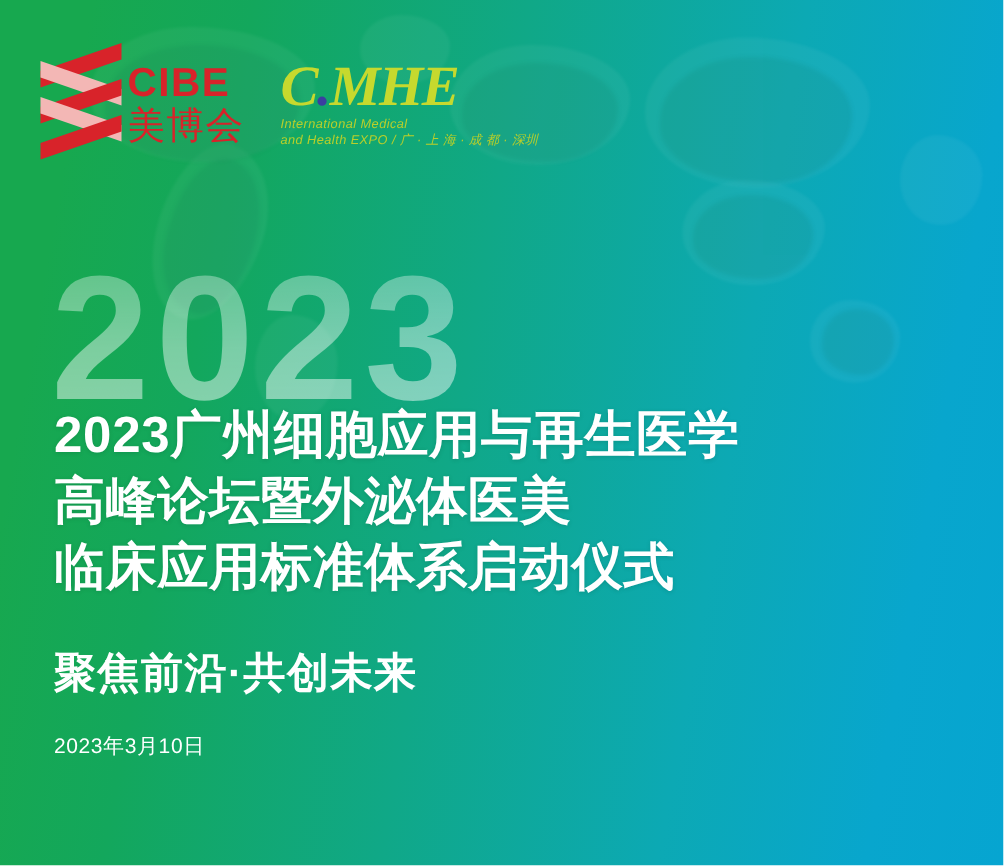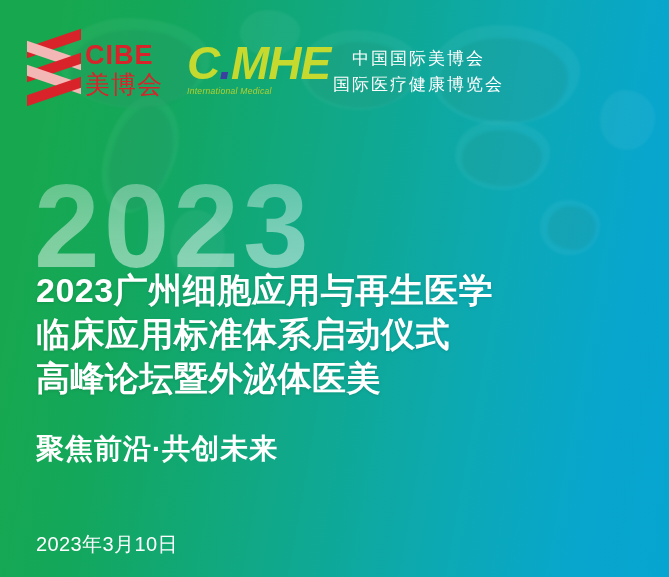--- a/index.html
+++ b/index.html
@@ -29,22 +29,22 @@
   .cibe-mark i:nth-child(1){top:2px;transform:skewY(-19deg);}
   .cibe-mark i:nth-child(2){top:14px;transform:skewY(19deg);}
   .cibe-mark i:nth-child(3){top:26px;transform:skewY(-19deg);}
   .cibe-mark i:nth-child(4){top:38px;transform:skewY(19deg);}
   .cibe-mark i:nth-child(5){top:50px;transform:skewY(-19deg);}
   .cibe-txt{display:flex;flex-direction:column;justify-content:center;line-height:1;}
   .cibe-en{font-size:27px;font-weight:bold;color:#d8232a;letter-spacing:1px;font-family:"Liberation Sans",sans-serif;}
   .cibe-cn{font-size:25px;font-weight:normal;color:#d8232a;letter-spacing:1px;margin-top:3px;}
 
   .cmhe{margin-left:14px;display:flex;flex-direction:column;justify-content:center;}
-  .cmhe-main{font-size:46px;font-weight:bold;font-style:italic;color:#c6d92e;letter-spacing:-1px;line-height:1;
-             font-family:Liberation Sans, sans-serif;position:relative;}
+  .cmhe-main{font-size:38px;font-weight:bold;font-style:italic;color:#c6d92e;letter-spacing:-1px;line-height:1;
+             font-family:Liberation Serif, serif;position:relative;}
   .cmhe-main .dot{color:#3a3fa0;}
   .cmhe-sub1,.cmhe-sub2{font-size:8.5px;font-weight:normal;font-style:italic;color:#b9cf2a;letter-spacing:.3px;line-height:1.35;}
 
   .org{position:absolute;right:34px;top:46px;text-align:center;color:#ffffff;line-height:1.55;}
   .org div{font-size:17px;letter-spacing:2px;font-weight:500;}
 
   
   .year{
     position:absolute;left:34px;top:167px;
     font-size:118px;font-weight:bold;letter-spacing:4px;line-height:1;
@@ -58,21 +58,21 @@
   .title{position:absolute;left:36px;top:268px;color:#ffffff;}
   .title div{
     font-size:34px;font-weight:bold;line-height:1.30;letter-spacing:.5px;
     text-shadow:0 1px 3px rgba(0,60,40,.18);
   }
   .tagline{
     position:absolute;left:36px;top:430px;color:#ffffff;
     font-size:28px;font-weight:bold;letter-spacing:1px;
   }
   .meta{position:absolute;left:36px;top:486px;color:#ffffff;}
-  .meta div{font-size:20px;line-height:1.65;letter-spacing:.4px;margin-top:42px;}
+  .meta div{font-size:14px;line-height:1.65;letter-spacing:.4px;}
 </style>
 </head>
 <body>
 
 <div id="poster">
 
   <div class="map">
     <span style="left:60px;top:18px;width:150px;height:90px;"></span>
     <span style="left:105px;top:95px;width:70px;height:120px;transform:rotate(18deg);"></span>
     <span style="left:240px;top:10px;width:60px;height:46px;"></span>
@@ -106,37 +106,34 @@
         </div>
         <div class="cibe-txt">
           <div class="cibe-en">CIBE</div>
           <div class="cibe-cn">美博会</div>
         </div>
       </div>
 
       <div class="cmhe">
         <div class="cmhe-main">C<span class="dot">.</span>MHE</div>
         <div class="cmhe-sub1">International Medical</div>
+        <div class="cmhe-sub2">and Health EXPO / 广 · 上 海 · 成 都 · 深圳</div>
       </div>
 
     </div>
 
-    <div class="org">
-      <div>中国国际美博会</div>
-      <div>国际医疗健康博览会</div>
-    </div>
 
   </div>
 
   <div class="year">2023</div>
 
   <div class="title">
     <div>2023广州细胞应用与再生医学</div>
+    <div>高峰论坛暨外泌体医美</div>
     <div>临床应用标准体系启动仪式</div>
-    <div>高峰论坛暨外泌体医美</div>
   </div>
 
   <div class="tagline">聚焦前沿·共创未来</div>
 
   <div class="meta">
     <div>2023年3月10日</div>
   </div>
 
 </div>
 

